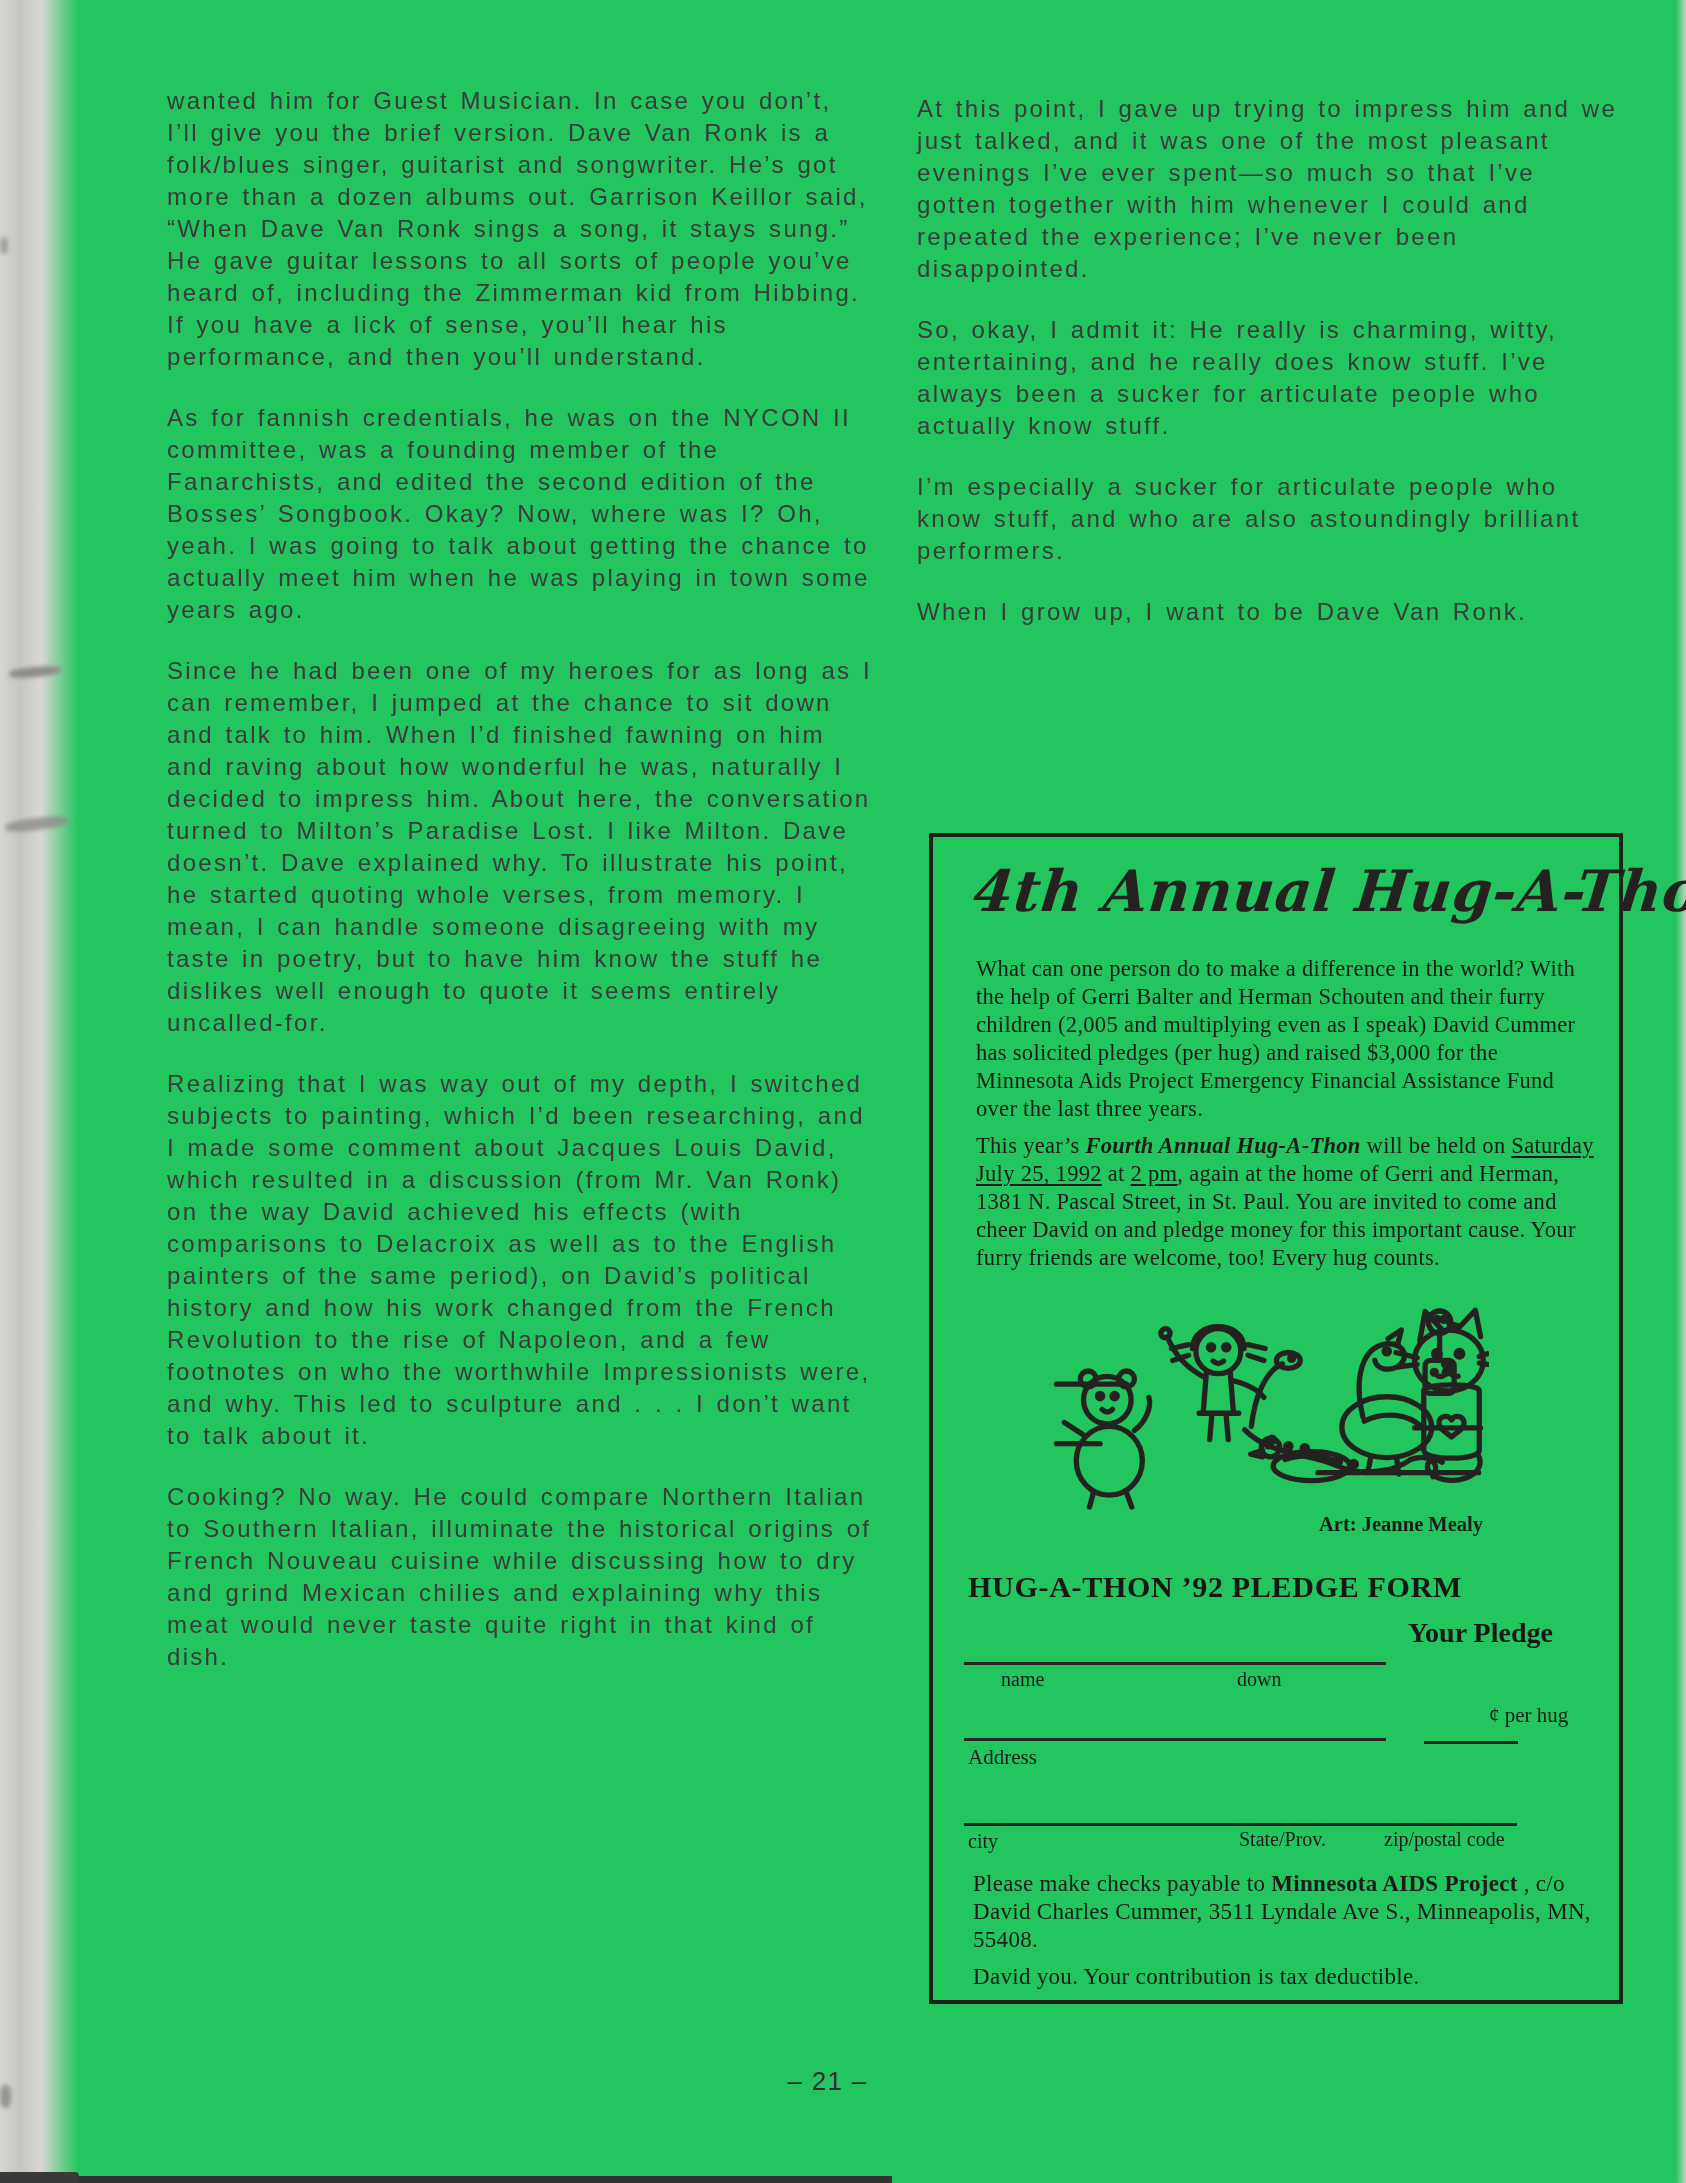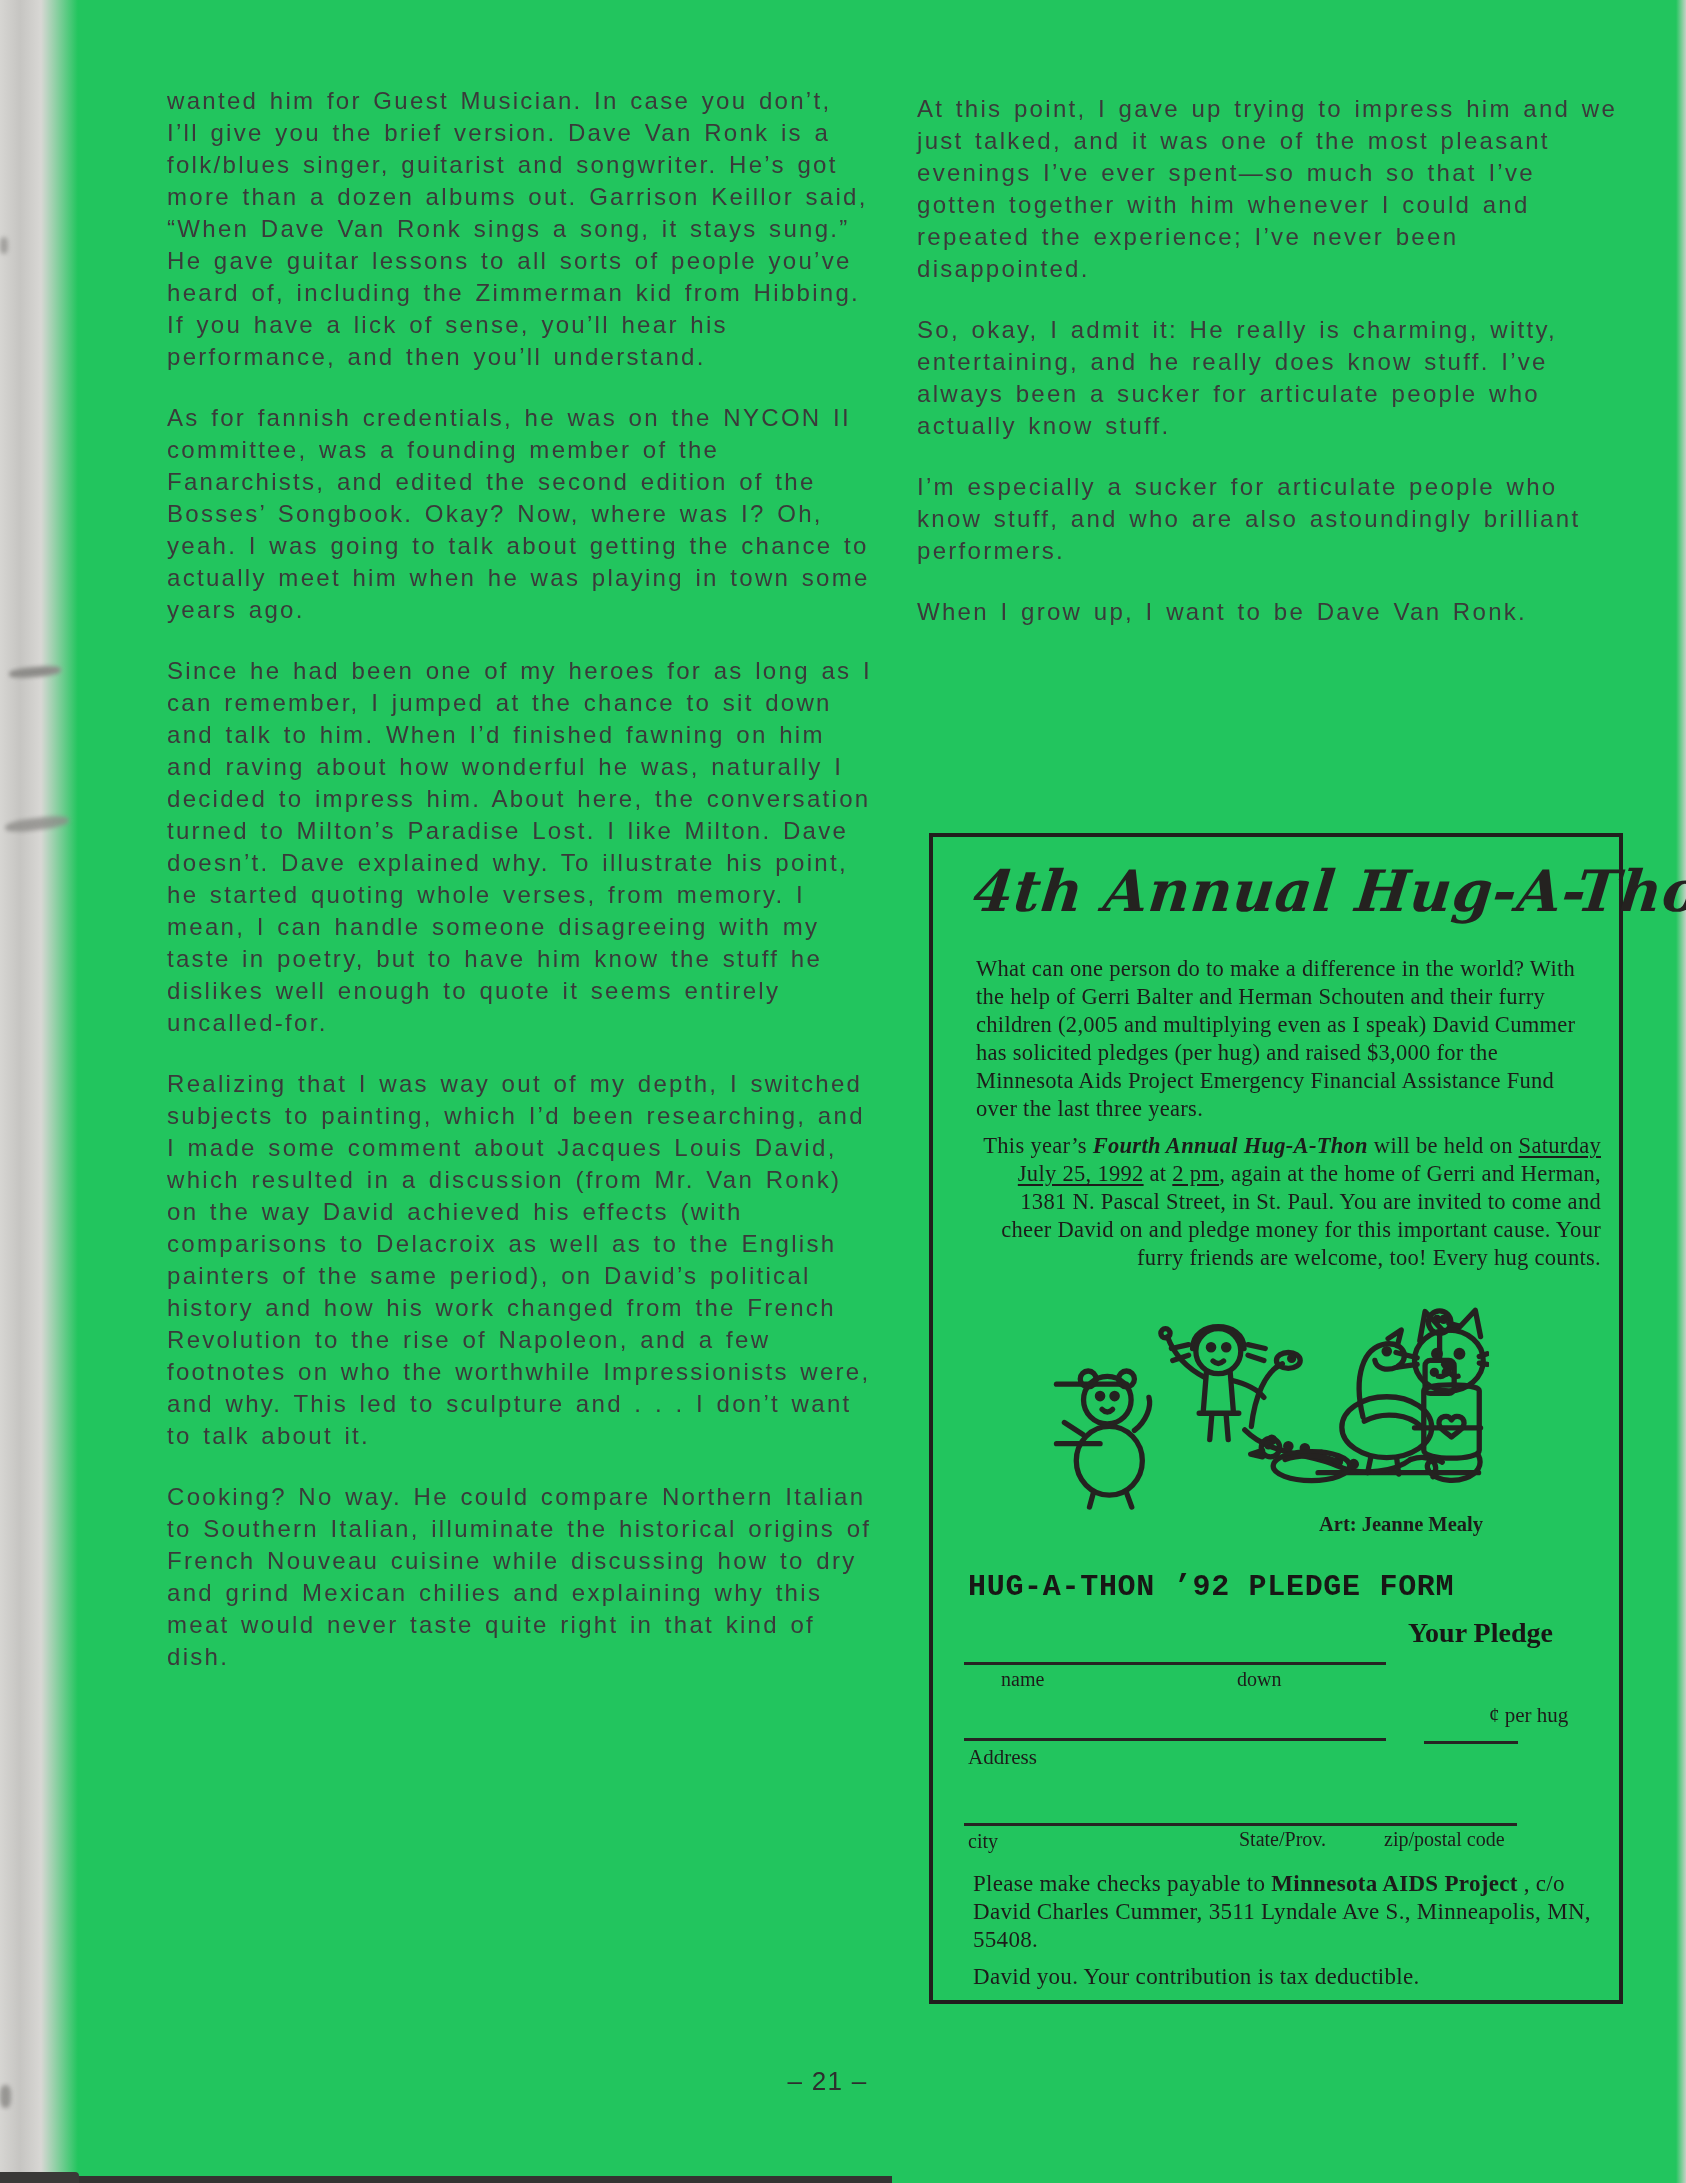--- a/index.html
+++ b/index.html
@@ -30,29 +30,29 @@
 
   
   .ad-box{position:absolute;left:929px;top:833px;width:694px;height:1171px;
     border:4px solid #211f1d;box-sizing:border-box;}
   .ad-title{position:absolute;left:41px;top:20px;width:615px;white-space:nowrap;
     font-family:"DejaVu Serif",serif;font-style:italic;font-weight:700;font-size:57px;
     transform:skewX(-6deg);color:#242220;letter-spacing:0.7px;}
   .ad-p{position:absolute;font-family:"Liberation Serif",serif;font-size:22.5px;line-height:28px;
     letter-spacing:0.3px;color:#1d1c1a;margin:9px;}
   .p-intro{left:34px;top:109px;width:625px;}
-  .p-details{left:34px;top:286px;width:625px;text-align:right;}
+  .p-details{left:34px;top:286px;width:625px;}
   .ad-p .bi{font-weight:700;font-style:italic;}
   .ad-p .u{text-decoration:underline;text-decoration-thickness:2px;text-underline-offset:3.3px;}
   .ad-art{position:absolute;left:119px;top:460px;}
   .art-credit{position:absolute;left:285px;top:676px;width:265px;text-align:right;
     font-family:"Liberation Serif",serif;font-weight:700;font-size:20.5px;color:#1d1c1a;}
 
   
-  .form-heading{position:absolute;left:35px;top:733px;font-family:Liberation Mono, monospace;
+  .form-heading{position:absolute;left:35px;top:733px;font-family:Liberation Serif, serif;
     font-weight:700;font-size:30px;letter-spacing:0.7px;color:#181715;}
   .your-pledge{position:absolute;left:475px;top:780px;font-family:"Liberation Serif",serif;
     font-weight:700;font-size:28px;color:#181715;}
   .rule{position:absolute;height:3.3px;background:#262523;}
   .rule-np{left:31px;top:825px;width:422px;}
   .rule-ad{left:31px;top:901px;width:422px;}
   .rule-ph{left:491px;top:904px;width:94px;height:2.6px;}
   .rule-city{left:31px;top:986px;width:553px;}
   .flabel{position:absolute;font-family:"Liberation Serif",serif;font-size:20px;color:#1d1c1a;}
   .l-name{left:35px;top:831px;margin-left:33px;}

